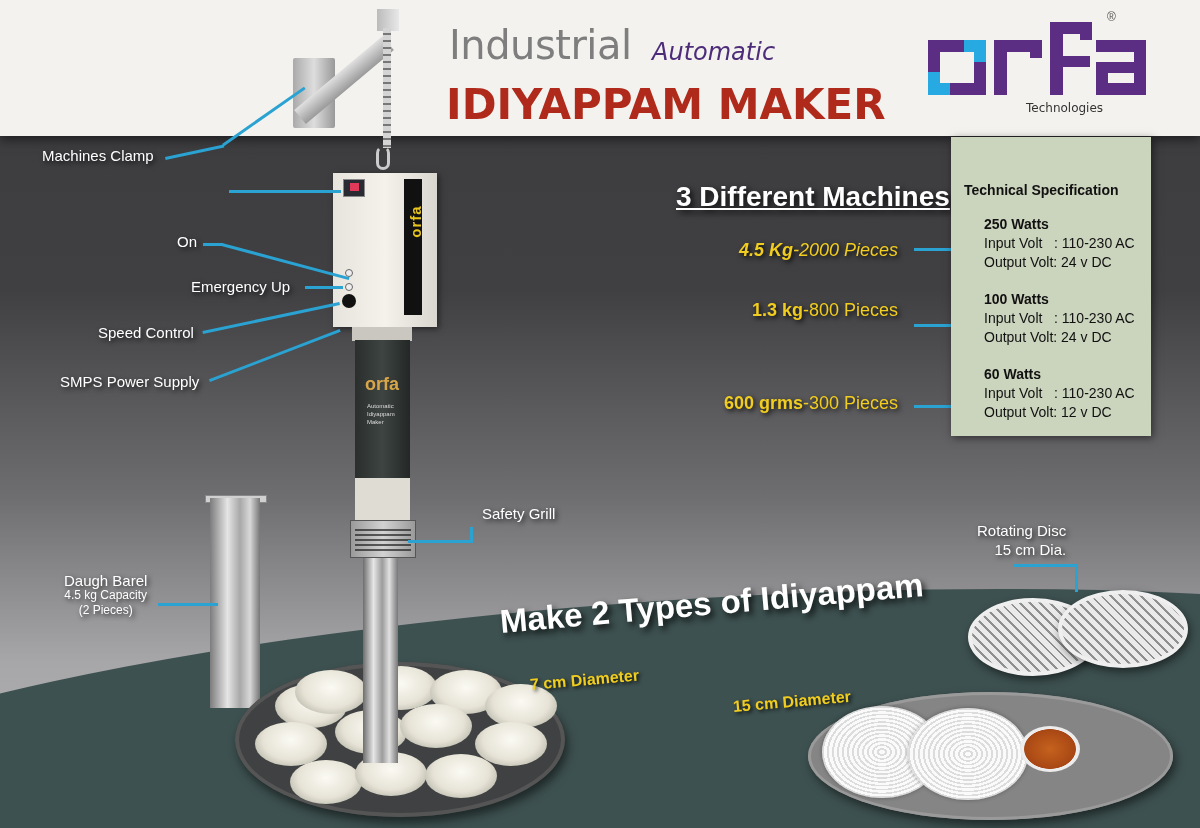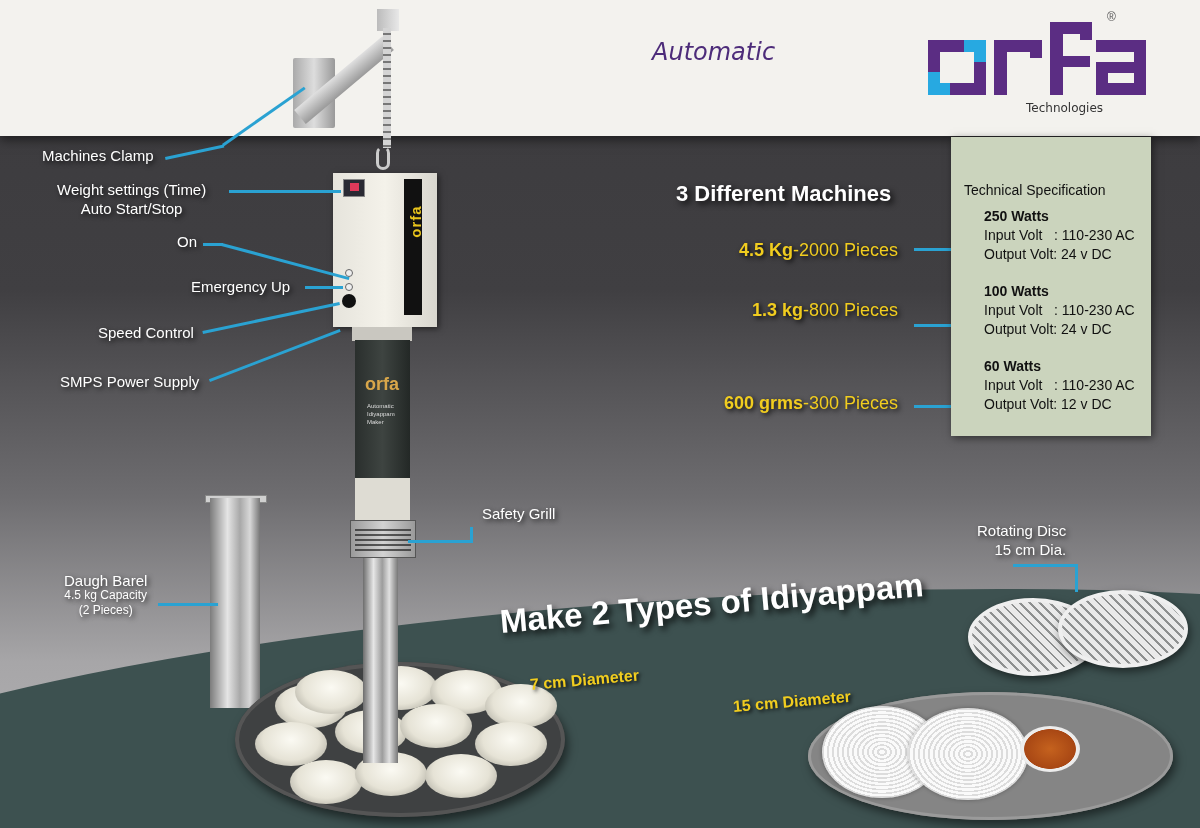--- a/index.html
+++ b/index.html
@@ -15,25 +15,25 @@
   .logo-tech { position: absolute; left: 1026px; top: 101px; font-family: "DejaVu Sans", sans-serif; font-size: 12px; color: #333; }
   .logo-reg { position: absolute; left: 1107px; top: 10px; font-size: 12px; color: #555; }
 
   .green-floor { position: absolute; left: -300px; top: 575px; width: 1900px; height: 700px; background: #3d5150; border-radius: 50% 50% 0 0 / 24% 24% 0 0; transform: rotate(-4deg); transform-origin: 70% 0; }
 
   .label { position: absolute; color: #fff; font-size: 15px; text-shadow: 2px 2px 5px rgba(0,0,0,0.8); white-space: nowrap; }
   .label.center { text-align: center; }
   .leader { position: absolute; background: #2aa2d2; height: 3px; }
 
   .spec-panel { position: absolute; left: 951px; top: 137px; width: 200px; height: 299px; background: #cbd4bd; box-shadow: 2px 2px 8px rgba(0,0,0,0.5); padding: 44px 0 0 13px; color: #111; font-size: 14px; line-height: 19px; }
-  .spec-title { font-weight: normal; font-size: 14px; margin-bottom: 7px; }
+  .spec-title { font-weight: bold; font-size: 14px; margin-bottom: 15px; }
   .spec-block { margin-bottom: 18px; margin-left: 20px; }
   .spec-watts { font-weight: bold; }
 
-  .machines-title { position: absolute; left: 676px; top: 181px; font-size: 22px; font-weight: bold; color: #fff; text-shadow: 3px 3px 6px rgba(0,0,0,0.9); }
+  .machines-title { position: absolute; left: 676px; top: 181px; font-size: 28px; font-weight: bold; color: #fff; text-shadow: 3px 3px 6px rgba(0,0,0,0.9); text-decoration: underline; }
   .machine-row { position: absolute; right: 302px; font-size: 18px; color: #f1cd1f; text-shadow: 2px 2px 5px rgba(0,0,0,0.9); white-space: nowrap; }
   .machine-row b { font-weight: bold; }
 
   .types-title { position: absolute; left: 500px; top: 603px; font-size: 33px; font-weight: bold; color: #fff; transform: rotate(-5deg); transform-origin: 0 50%; text-shadow: 3px 4px 6px rgba(0,0,0,0.8); white-space: nowrap; }
   .dia-label { position: absolute; font-size: 16px; font-weight: bold; color: #f1cd1f; text-shadow: 2px 2px 4px rgba(0,0,0,0.8); white-space: nowrap; transform: rotate(-5deg); transform-origin: 0 50%; }
 
   
   .wall-plate { position: absolute; left: 293px; top: 58px; width: 42px; height: 70px; background: linear-gradient(90deg,#aaa,#ddd,#999); border-radius: 2px; }
   .arm { position: absolute; left: 300px; top: 40px; width: 115px; height: 18px; background: linear-gradient(180deg,#e0e0e0,#9a9a9a); transform: rotate(-40deg); transform-origin: 0 50%; top: 108px; }
   .arm-top { position: absolute; left: 377px; top: 9px; width: 22px; height: 22px; background: linear-gradient(90deg,#bbb,#e8e8e8); }
@@ -70,21 +70,23 @@
   .disc { position: absolute; width: 130px; height: 78px; border-radius: 50%; background: repeating-linear-gradient(45deg,#eaeaea 0 5px,#8e9090 5px 7px), #e8e8e8; border: 4px solid #efefef; box-shadow: 2px 4px 8px rgba(0,0,0,0.5); }
 </style>
 </head>
 <body>
 
 <div class="poster">
 
   <div class="green-floor"></div>
 
   <div class="top-band">
+    <span class="title-industrial">Industrial</span>
     <span class="title-automatic">Automatic</span>
+    <span class="title-main">IDIYAPPAM MAKER</span>
 
     <svg class="logo" viewBox="0 0 220 115">
 
       <rect x="0" y="28" width="12" height="55" fill="#5b2d83"></rect>
       <rect x="0" y="28" width="58" height="12" fill="#5b2d83"></rect>
       <rect x="46" y="28" width="12" height="55" fill="#5b2d83"></rect>
       <rect x="0" y="71" width="58" height="12" fill="#5b2d83"></rect>
       <rect x="0" y="60" width="12" height="23" fill="#27a9e1"></rect>
       <rect x="0" y="71" width="22" height="12" fill="#27a9e1"></rect>
       <rect x="36" y="28" width="22" height="12" fill="#27a9e1"></rect>
@@ -177,41 +179,37 @@
   <div class="leader" style="left:408px;top:540px;width:65px;"></div>
   <div class="leader" style="left:470px;top:527px;width:3px;height:15px;"></div>
   <div class="leader" style="left:158px;top:603px;width:60px;"></div>
   <div class="leader" style="left:1013px;top:564px;width:64px;"></div>
   <div class="leader" style="left:1075px;top:564px;width:3px;height:28px;"></div>
   <div class="leader" style="left:914px;top:248px;width:37px;"></div>
   <div class="leader" style="left:914px;top:324px;width:37px;"></div>
   <div class="leader" style="left:914px;top:405px;width:37px;"></div>
 
   <span class="label" style="left:42px;top:147px;">Machines Clamp</span>
-  <div class="label center" style="left:57px;top:180px;line-height:19px;">
-    <div>Weight settings (Time)</div>
-    <div>Auto Start/Stop</div>
-  </div>
   <span class="label" style="left:177px;top:233px;">On</span>
   <span class="label" style="left:191px;top:278px;">Emergency Up</span>
   <span class="label" style="left:98px;top:324px;">Speed Control</span>
   <span class="label" style="left:60px;top:373px;text-align:right;">SMPS Power Supply</span>
   <span class="label" style="left:434px;top:505px;margin-left:48px;">Safety Grill</span>
   <div class="label center" style="left:64px;top:573px;line-height:15px;">
     <div style="font-size:15px;">Daugh Barel</div>
     <div style="font-size:12px;">4.5 kg Capacity</div>
     <div style="font-size:12px;">(2 Pieces)</div>
   </div>
   <div class="label" style="left:977px;top:521px;line-height:19px;text-align:right;">
     <div>Rotating Disc</div>
     <div>15 cm Dia.</div>
   </div>
 
   <span class="machines-title">3 Different Machines</span>
-  <div class="machine-row" style="top:240px;"><b>4.5 Kg</b><span>-2000 Pieces</span></div>
+  <div class="machine-row" style="top:240px;font-style:italic;"><b>4.5 Kg</b><span>-2000 Pieces</span></div>
   <div class="machine-row" style="top:300px;"><b>1.3 kg</b><span>-800 Pieces</span></div>
   <div class="machine-row" style="top:393px;"><b>600 grms</b><span>-300 Pieces</span></div>
 
   <div class="spec-panel">
     <div class="spec-title">Technical Specification</div>
     <div class="spec-block">
       <div class="spec-watts">250 Watts</div>
       <div style="white-space:pre;">Input Volt   : 110-230 AC</div>
       <div>Output Volt: 24 v DC</div>
     </div>

